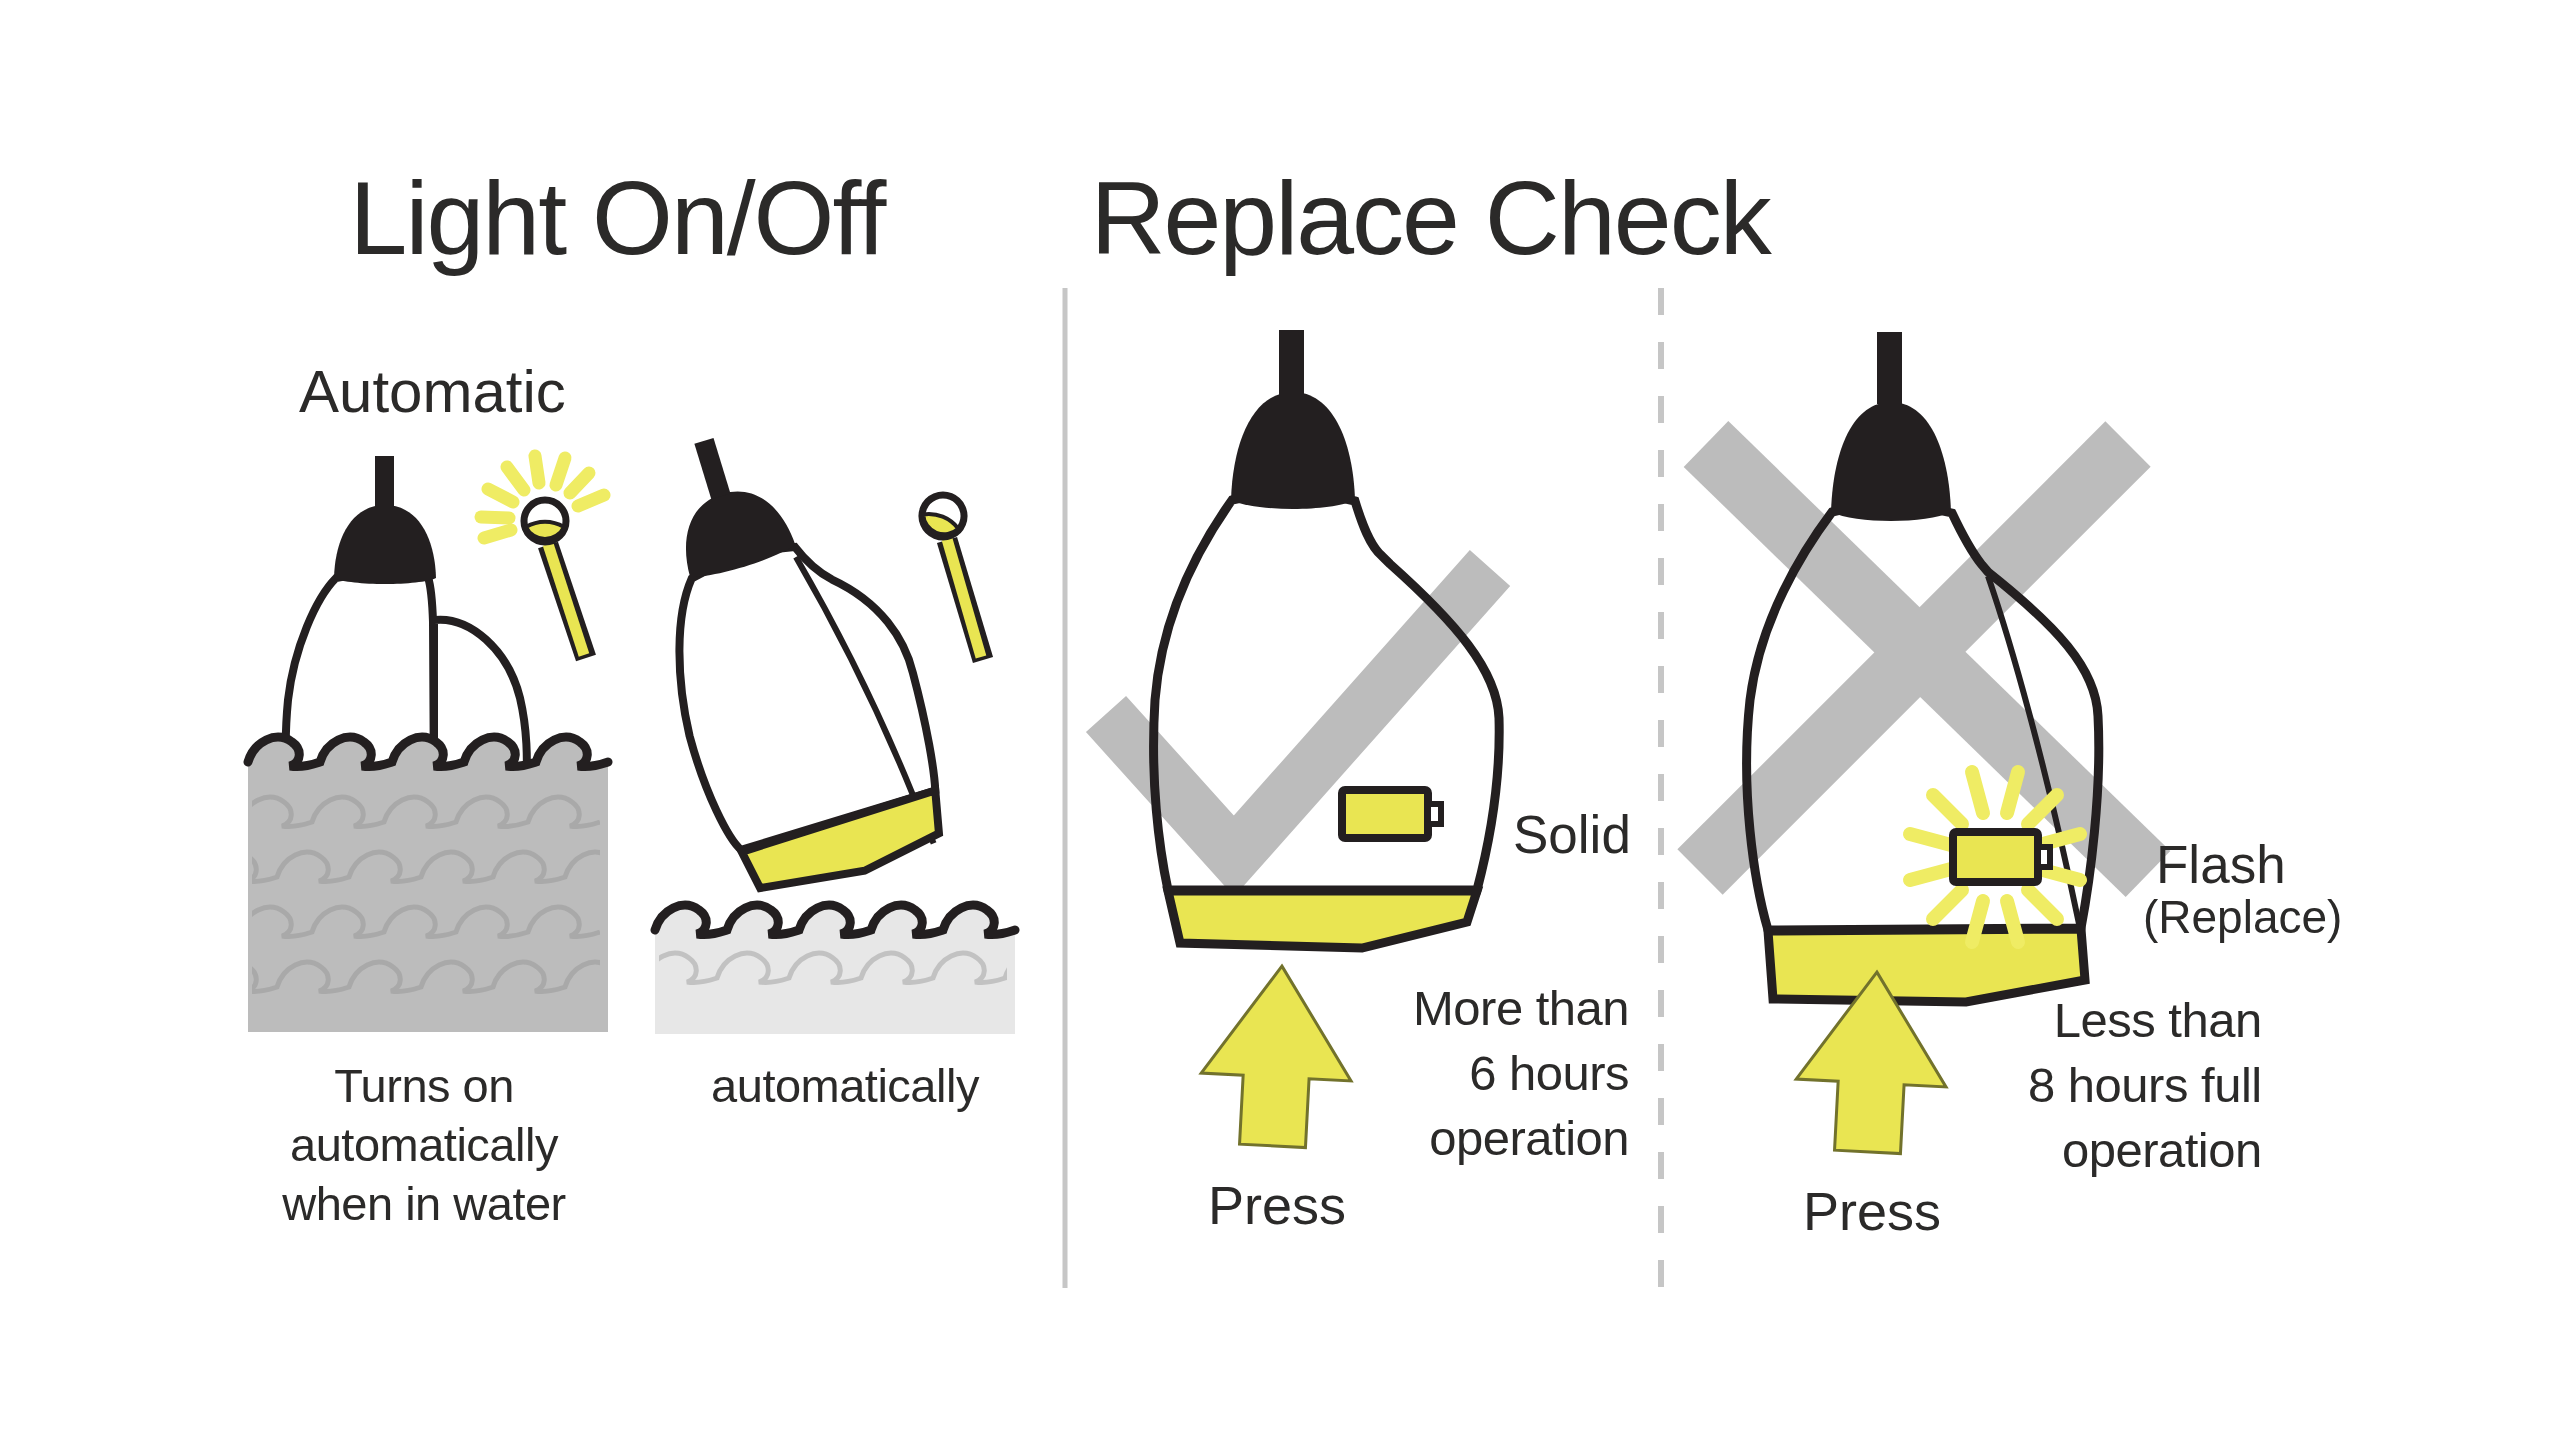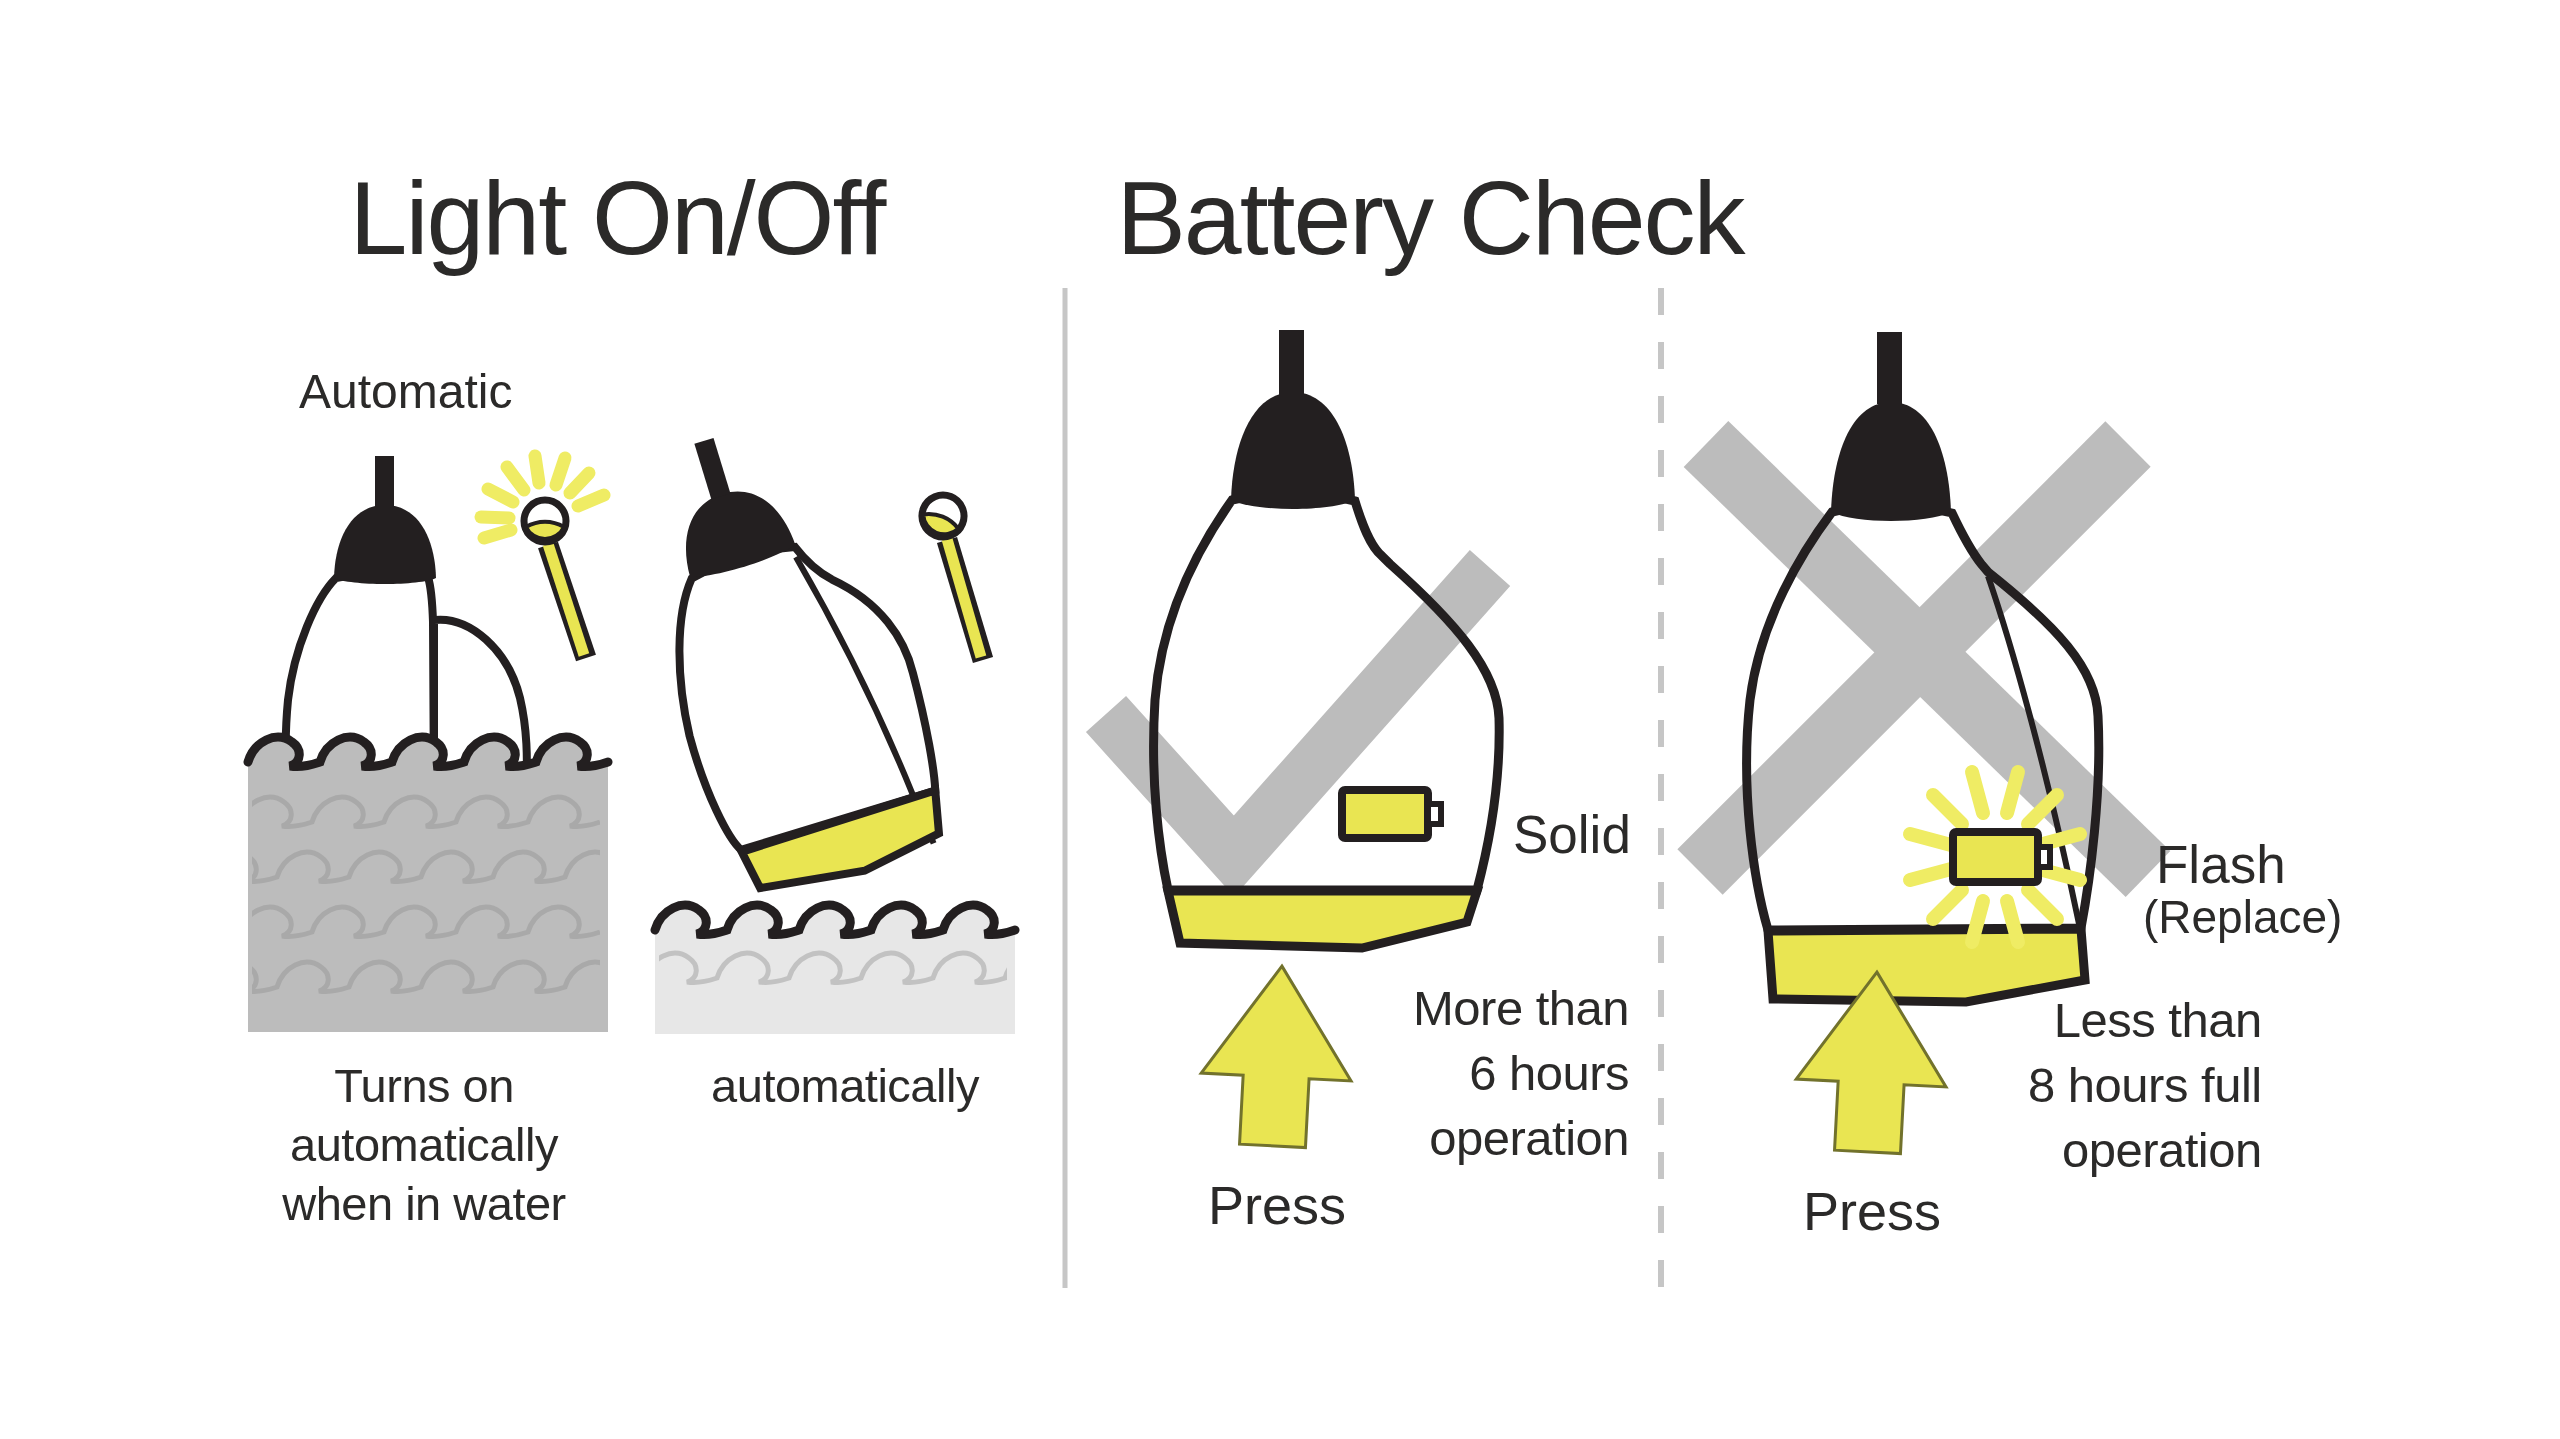--- a/index.html
+++ b/index.html
@@ -7,21 +7,21 @@
     --gray-mark:#bcbcbc; --water-dark:#bcbcbc; --wave-dark:#a9a9a9;
     --water-light:#e7e7e7; --wave-light:#c2c2c2; --divider:#c6c6c6; --bg:#ffffff;
   }
   *{margin:0;padding:0;box-sizing:border-box}
   html,body{width:2560px;height:1439px;overflow:hidden;background:var(--bg);
     font-family:"Liberation Sans", sans-serif;color:var(--text)}
   .stage{position:relative;width:2373px;height:1439px;background:var(--bg)}
   .abs{position:absolute}
   .center{transform:translateX(-50%);text-align:center}
   .title{font-size:104px;line-height:112px;letter-spacing:-2px;white-space:nowrap}
-  .label-lg{font-size:48px;line-height:60px;white-space:nowrap}
+  .label-lg{font-size:60px;line-height:60px;white-space:nowrap}
   .cap{font-size:47px;line-height:59px;letter-spacing:-0.5px}
   .cap span{display:block}
   .op{font-size:49px;line-height:65px;letter-spacing:-0.5px;text-align:right}
   .op span{display:block}
   .ind{font-size:53px;line-height:58px;white-space:nowrap}
   .ind-sub{font-size:46px;line-height:50px;white-space:nowrap}
   .press{font-size:54px;line-height:58px;white-space:nowrap}
   svg{position:absolute;left:0;top:0}
   .fy{fill:var(--yellow)} .fw{fill:#fff} .fi{fill:var(--ink)}
   .fwd{fill:var(--water-dark)} .fwl{fill:var(--water-light)}
@@ -191,21 +191,21 @@
       </g>
       <path class="fi" d="M1831,512 C1833,450 1853,402 1891,402 C1929,402 1949,450 1951,512 C1926,524 1856,524 1831,512 Z"></path>
       <rect class="fi" x="1877" y="332" width="25" height="72"></rect>
       <g transform="rotate(3 1872 1066)">
         <path class="fy" stroke="#72722c" stroke-width="3" d="M1872,972 L1947,1083 L1905,1083 L1905,1152 L1839,1152 L1839,1083 L1797,1083 Z"></path>
       </g>
     </g>
   </svg>
 
   <div class="abs title center" style="left:617px;top:162px">Light On/Off</div>
-  <div class="abs title center" style="left:1430px;top:162px">Battery Check</div>
+  <div class="abs title center" style="left:1430px;top:162px">Replace Check</div>
 
   <div class="abs label-lg" style="left:299px;top:362px">Automatic</div>
 
   <div class="abs cap center" style="left:424px;top:1056px">
     <span>Turns on</span>
     <span>automatically</span>
     <span>when in water</span>
   </div>
   <div class="abs cap center" style="left:845px;top:1056px">
     <span>automatically</span>

